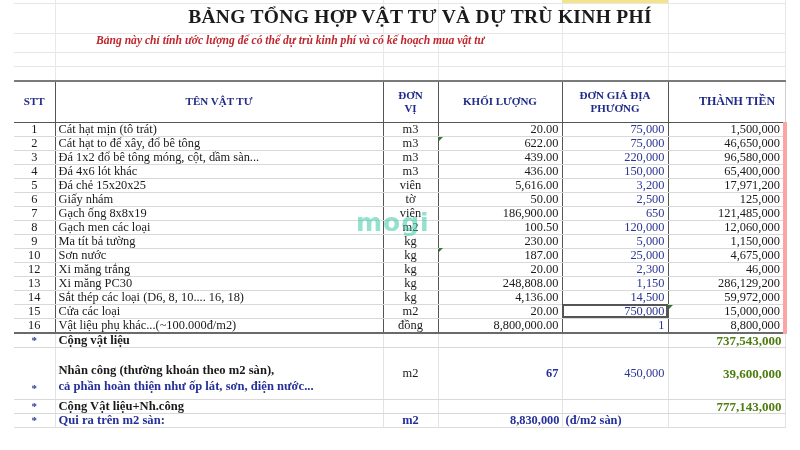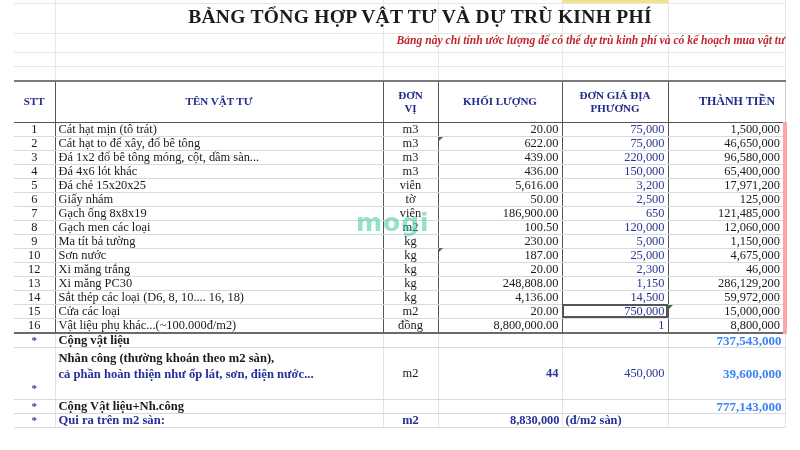--- a/index.html
+++ b/index.html
@@ -11,21 +11,21 @@
   
   .grid-top { position: absolute; left: 14px; width: 771px; border-top: 1px solid #e6e6e6; }
   .grid-vert { position: absolute; top: 0; border-left: 1px solid #e8e8e8; }
 
   .title {
     position: absolute; left: 55px; width: 730px; top: 6px; height: 28px;
     text-align: center; font-weight: bold; font-size: 19.5px; letter-spacing: 0.3px; color: #1b1b1b;
   }
   .subtitle {
     position: absolute; left: 55px; width: 730px; top: 34px; height: 16px;
-    text-align: right; font-weight: bold; font-style: italic; font-size: 11.6px; color: #c0262d;
+    text-align: left; font-weight: bold; font-style: italic; font-size: 11.6px; color: #c0262d; padding-left: 41px;
   }
   .yellow-cell { position: absolute; left: 562px; top: 0; width: 106px; height: 3px; background: #f3e38a; }
 
   table.main {
     position: absolute; left: 14px; top: 80px; width: 771px;
     border-collapse: collapse; table-layout: fixed;
   }
   table.main col.c-stt { width: 41px; }
   table.main col.c-name { width: 328px; }
   table.main col.c-unit { width: 55px; }
@@ -52,25 +52,25 @@
   td.unit { text-align: center; border-right: 1.5px solid #555; }
   td.qty { text-align: right; border-right: 1.5px solid #555; padding-right: 6px; }
   td.price { text-align: right; border-right: 1.5px solid #555; color: #2b3595; padding-right: 6px; }
   td.total { text-align: right; padding-right: 4px; border-right: 4px solid #fca5a5; }
   tr.last-item td { border-bottom: 2px solid #6a6a6a; }
   td.selected { outline: 2px solid #555; outline-offset: -2px; }
 
   
   tr.sum td { border-right: 1px solid #e3e3e3; font-weight: bold; }
   tr.sum td.stt { color: #2b3595; font-size: 11px; }
-  tr.sum td.total { font-size: 13px; color: #3b82f6; }
+  tr.sum td.total { font-size: 13px; color: #4d7c0f; }
   tr.sum td.name { color: #1a1a1a; font-size: 12.6px; }
   tr.labor td { height: 52px; vertical-align: middle; }
   tr.labor td.stt { vertical-align: bottom; padding-bottom: 4px; }
-  tr.labor td.name { white-space: normal; line-height: 16px; vertical-align: top; padding-top: 2px; }
+  tr.labor td.name { white-space: normal; line-height: 16px; vertical-align: top; padding-top: 14px; }
   .labor-l1 { color: #1a1a1a; }
   .labor-l2 { color: #25309a; }
   tr.sum td.blue { color: #25309a; }
   tr.sum td.unit { font-weight: bold; }
   tr.perm2 td { border-bottom: 1px solid #dcdcdc; }
 
   .watermark {
     position: absolute; left: 356px; top: 208px; font-family: "DejaVu Sans", sans-serif;
     font-size: 25px; font-weight: bold; color: rgba(60, 200, 170, 0.55); letter-spacing: 1px;
     pointer-events: none;
@@ -246,21 +246,21 @@
         <td class="name">Cộng vật liệu</td>
         <td class="unit"></td>
         <td class="qty"></td>
         <td class="price"></td>
         <td class="total">737,543,000</td>
       </tr>
       <tr class="sum labor">
         <td class="stt">*</td>
         <td class="name"><span class="labor-l1">Nhân công (thường khoán theo m2 sàn),</span><br><span class="labor-l2">cả phần hoàn thiện như ốp lát, sơn, điện nước...</span></td>
         <td class="unit" style="font-weight:normal;font-size:12.4px">m2</td>
-        <td class="qty blue">44</td>
+        <td class="qty blue">67</td>
         <td class="price" style="font-weight:normal">450,000</td>
         <td class="total">39,600,000</td>
       </tr>
       <tr class="sum">
         <td class="stt">*</td>
         <td class="name">Cộng Vật liệu+Nh.công</td>
         <td class="unit"></td>
         <td class="qty"></td>
         <td class="price"></td>
         <td class="total">777,143,000</td>

